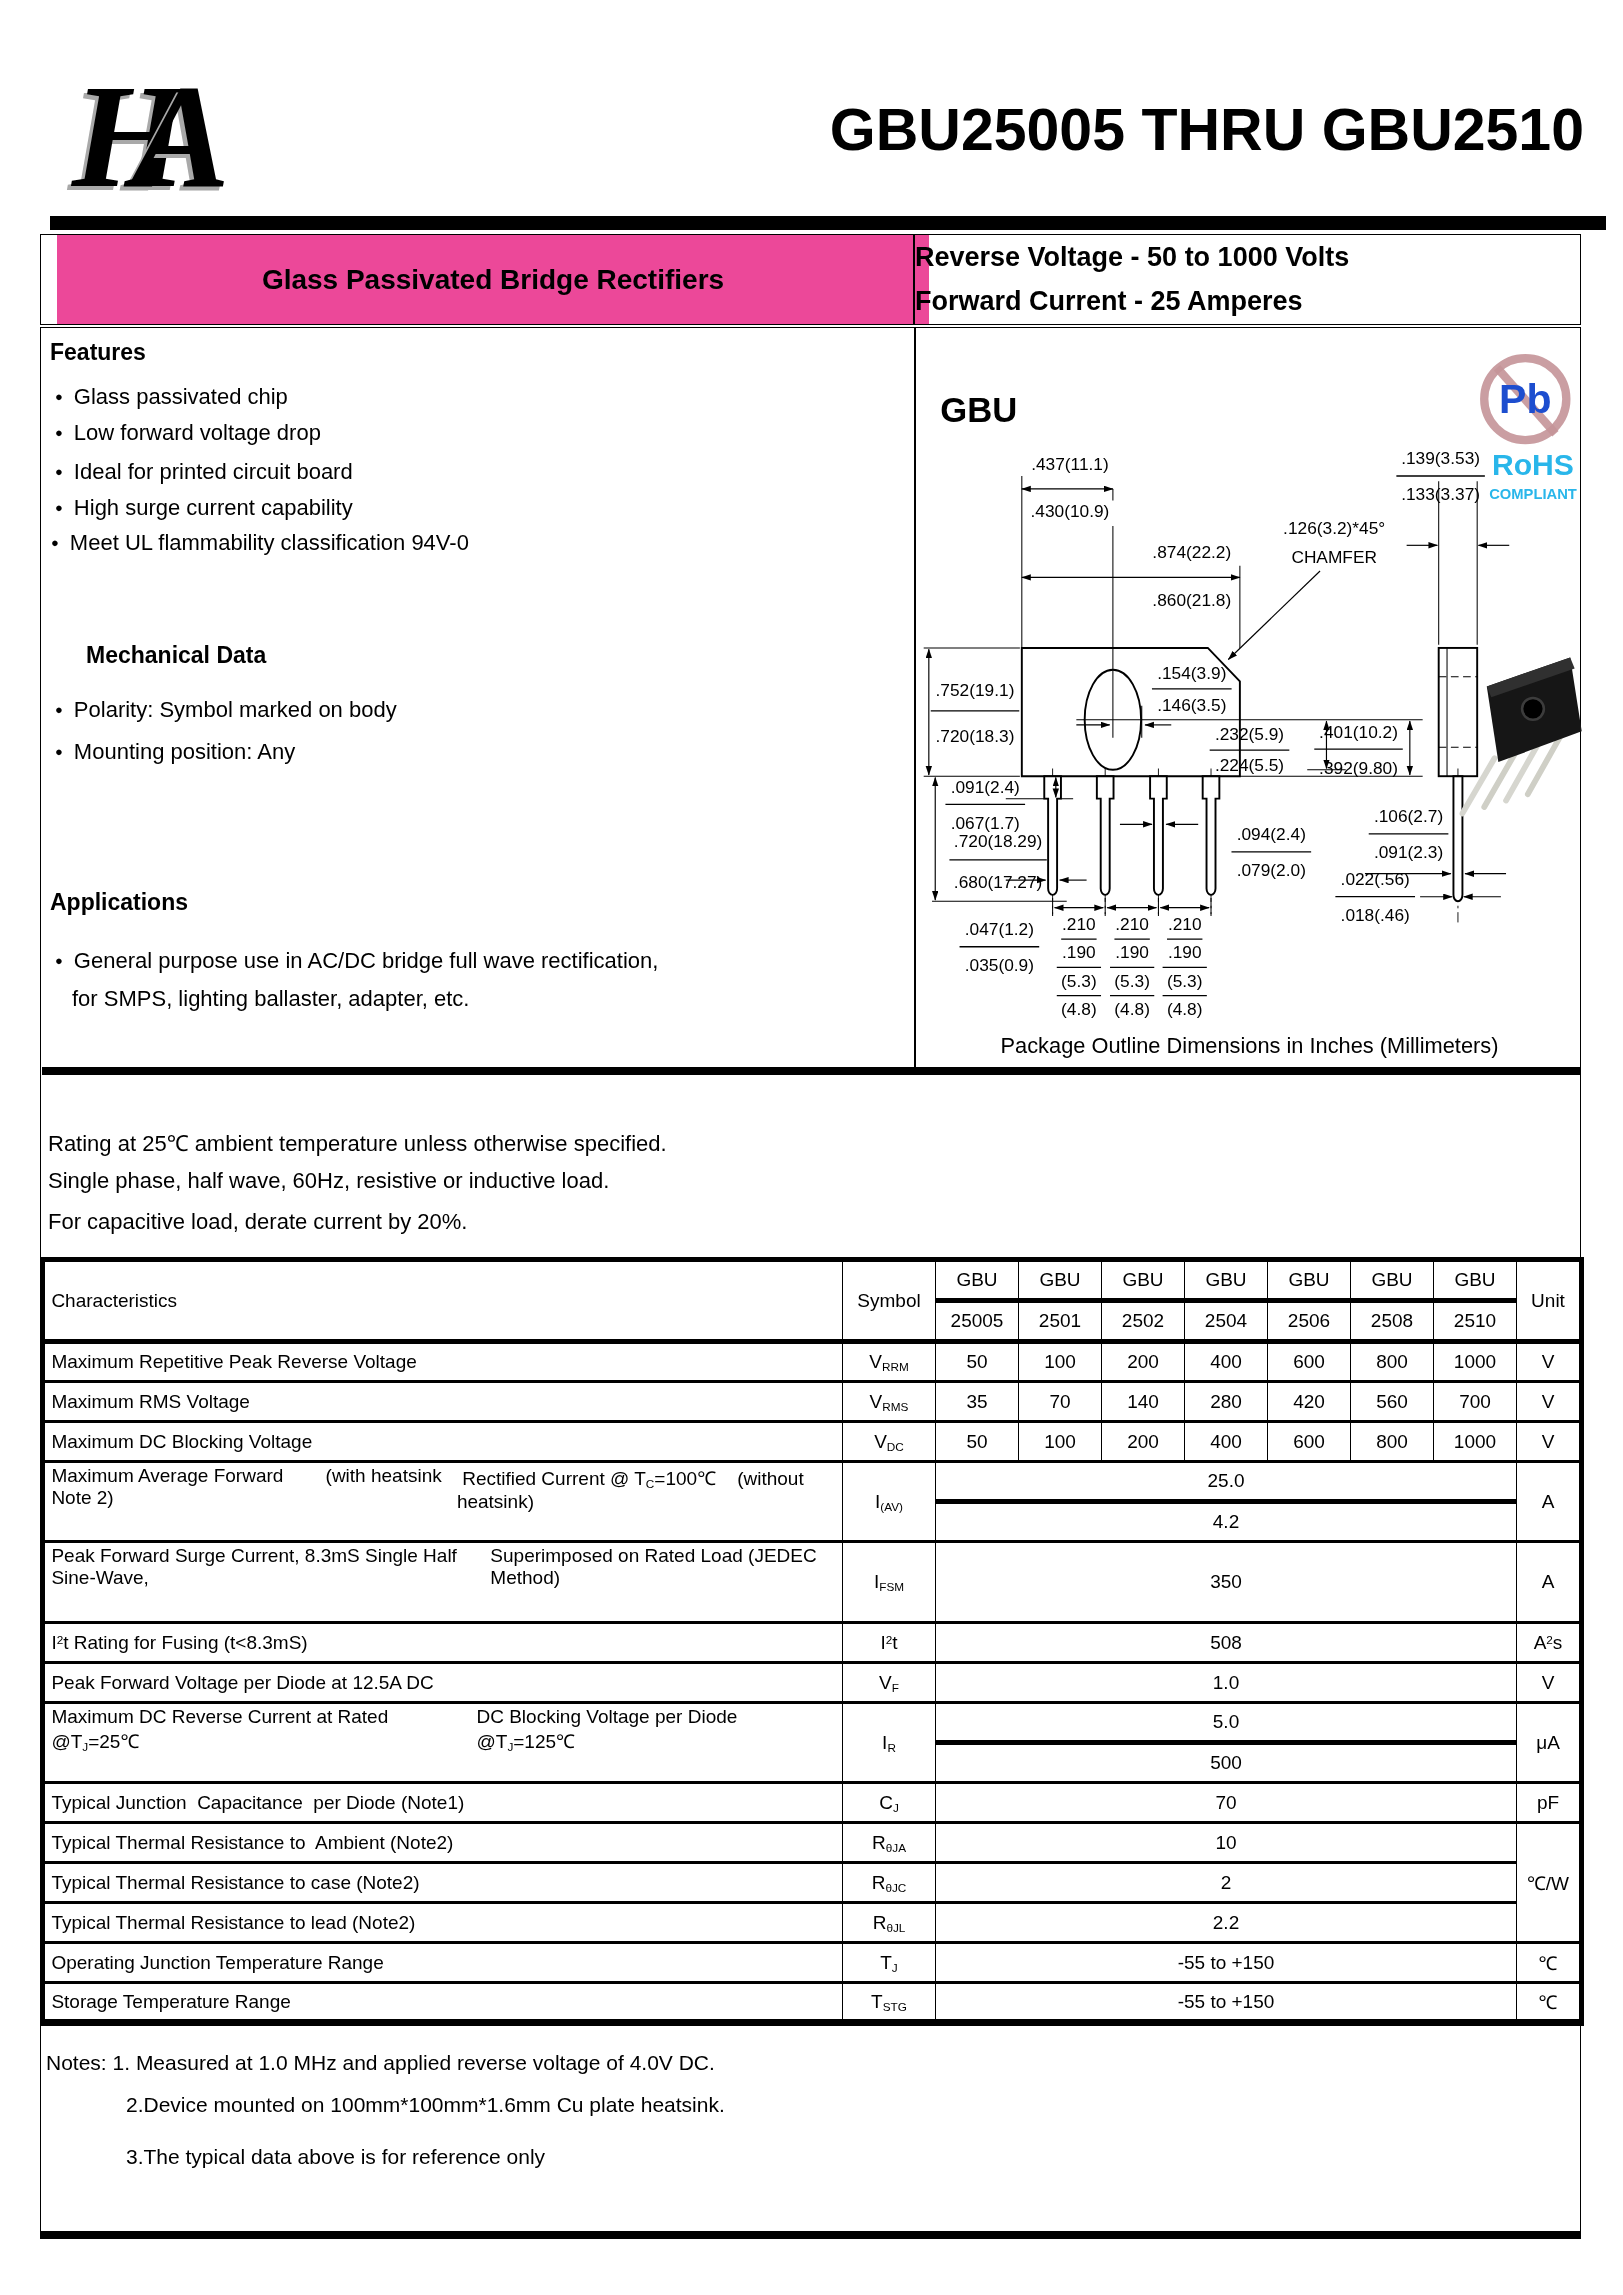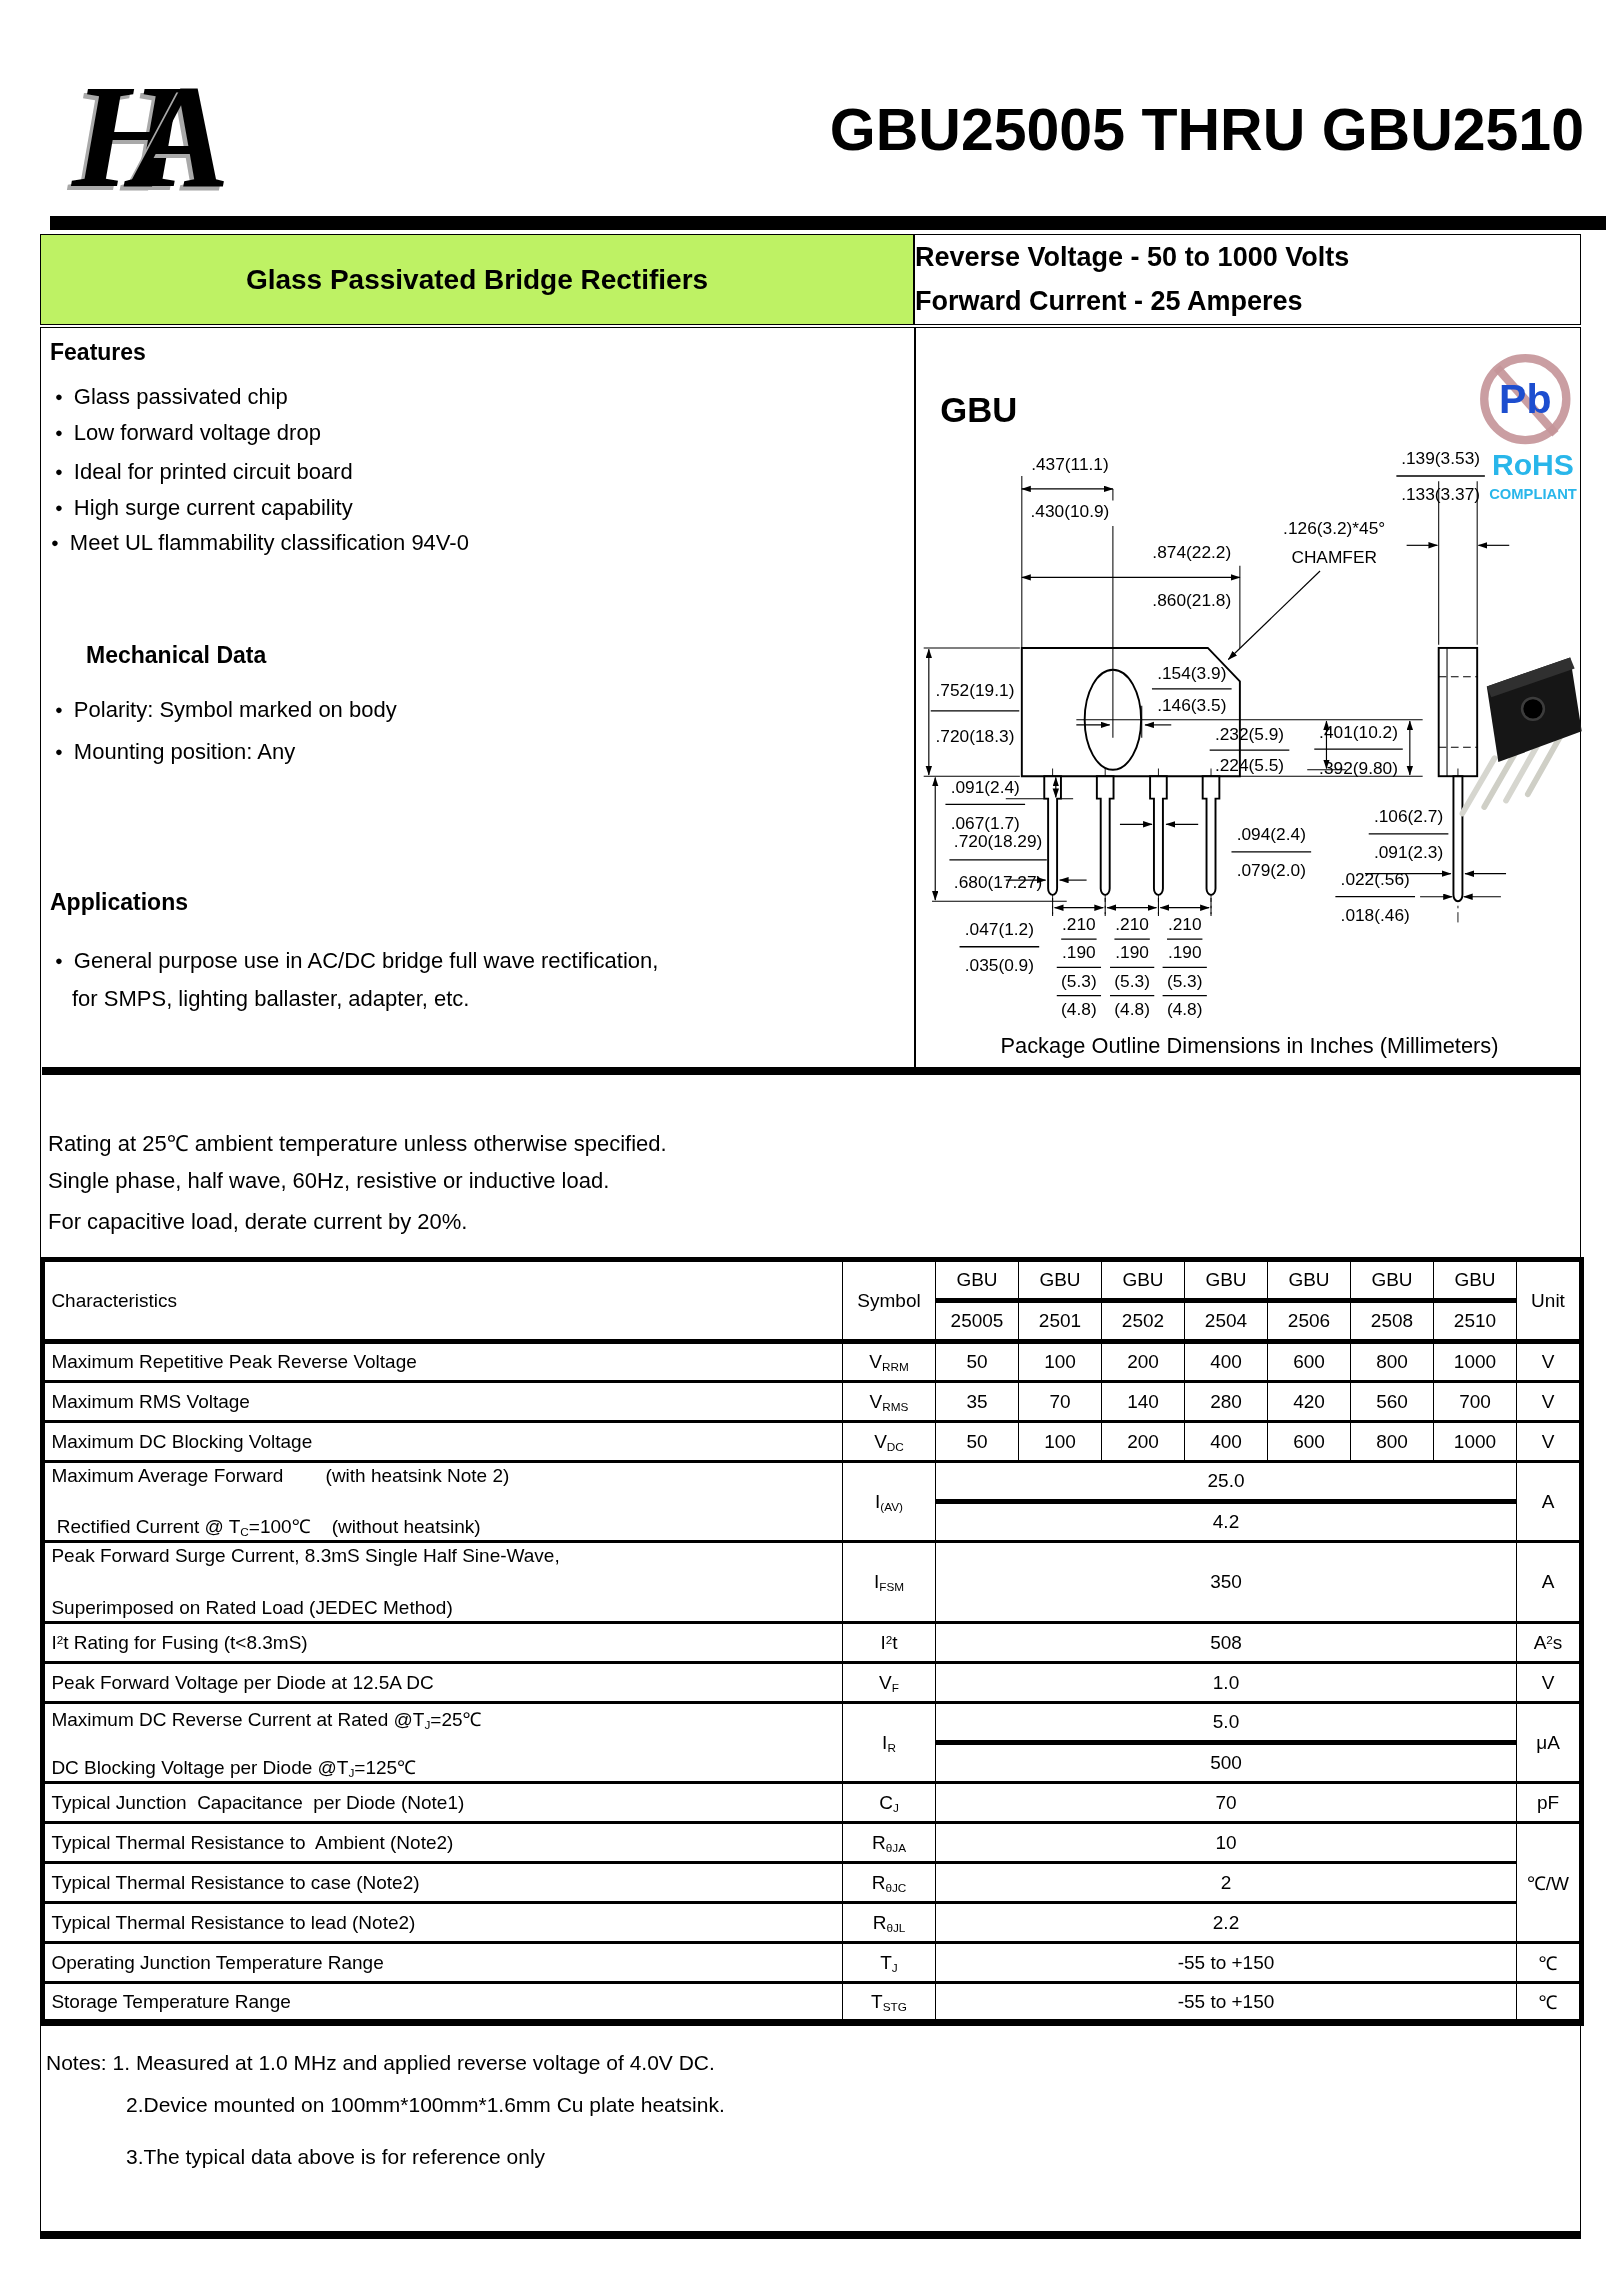--- a/index.html
+++ b/index.html
@@ -11,21 +11,21 @@
   .logo{position:absolute;left:72px;top:62px;font-family:"Liberation Serif",serif;
         font-style:italic;font-weight:bold;font-size:148px;line-height:148px;
         text-shadow:-3.9px 3.9px 0 #a9a9a9;}
   .logo .la{margin-left:-56px;}
   .page-title{position:absolute;right:40px;top:96px;font-size:59px;font-weight:bold;letter-spacing:0px;}
   .hrule{position:absolute;left:50px;top:216px;width:1556px;height:13.5px;background:#000;}
 
   
   .banner{position:absolute;left:40px;top:234px;width:1539px;height:89px;border:1.9px solid #000;}
   .banner .vdiv{position:absolute;left:872px;top:0;bottom:0;width:1.9px;background:#000;}
-  .banner .bleft{position:absolute;left:0;top:0;width:872px;height:100%;background:#bef264;
+  .banner .bleft{position:absolute;left:16px;top:0;width:872px;height:100%;background:#ec4899;
         display:flex;align-items:center;justify-content:center;font-size:28px;font-weight:bold;}
   .banner .bright{position:absolute;left:874px;right:0;top:0;height:100%;display:flex;flex-direction:column;
         justify-content:space-around;align-items:flex-start;font-size:27px;font-weight:bold;}
 
   
   .mainbox{position:absolute;left:40px;top:327px;width:1539px;height:1903px;
         border:1.9px solid #000;border-bottom-width:8.3px;}
   .coldiv{position:absolute;left:914px;top:327px;width:1.9px;height:740px;background:#000;}
   .sep{position:absolute;left:42px;top:1067px;width:1539px;height:8.3px;background:#000;}
 
@@ -33,21 +33,21 @@
   .body-line{position:absolute;font-size:22px;white-space:pre;}
   .bullet::before{content:"●";font-size:13px;position:relative;top:-3.2px;margin-right:11px;}
 
   
   #ratings-table{position:absolute;left:40px;top:1257px;border-collapse:collapse;table-layout:fixed;
         width:1543px;font-size:19px;border:5.1px solid #000;border-bottom-width:7.7px;}
   #ratings-table td{border:1.9px solid #000;border-top-width:3.2px;border-bottom-width:3.2px;
         text-align:center;vertical-align:middle;padding:0;font-size:19px;}
   #ratings-table td.nm{text-align:left;padding:0 5.1px 0 6.4px;white-space:pre-wrap;}
   #ratings-table td.hb{border-bottom-width:5.8px;}
-  #ratings-table .l2{display:flex;flex-direction:column;justify-content:space-between;height:74px;}
+  #ratings-table .l2{display:flex;flex-direction:row;justify-content:space-between;height:74px;}
   sub{font-size:0.62em;vertical-align:-0.25em;}
   sup{font-size:0.62em;vertical-align:0.45em;}
 
   
   svg text{font-family:"Liberation Sans",sans-serif;}
   .dimtxt{font-size:27px;fill:#000;}
   .t{stroke:#000;stroke-width:1.6;fill:none;}
   .d{stroke:#000;stroke-width:1.8;fill:none;}
   .b2{stroke:#000;stroke-width:3;fill:#fff;}
   .dash{stroke:#000;stroke-width:1.4;fill:none;stroke-dasharray:16 6 4 6;}

